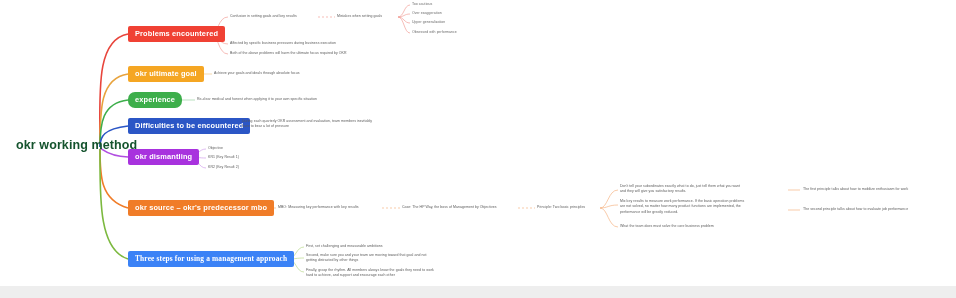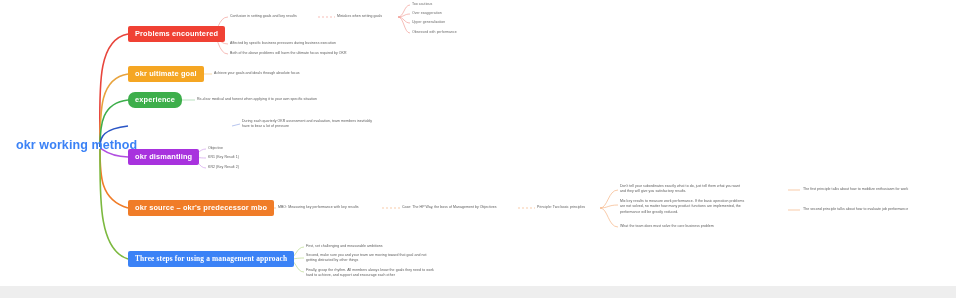--- a/index.html
+++ b/index.html
@@ -27,21 +27,21 @@
     width: 956px;
     height: 298px;
     pointer-events: none;
   }
   .root-label {
     position: absolute;
     left: 16px;
     top: 138px;
     font-size: 12.5px;
     font-weight: 700;
-    color: #3b82f6;
+    color: #14532d;
     letter-spacing: .1px;
     white-space: nowrap;
   }
   .node {
     position: absolute;
     color: #ffffff;
     font-size: 7.4px;
     font-weight: 700;
     letter-spacing: .15px;
     padding: 4px 7px;
@@ -141,20 +141,23 @@
   <div class="node" style="left:128px; top:66px; background:#F5A623;">
     <span>okr ultimate goal</span>
   </div>
   <div class="leaf" style="left:214px; top:71px; width:140px;">Achieve your goals and ideals through absolute focus</div>
 
   <div class="node" style="left:128px; top:92px; background:#3DAE4B;border-radius:7px;">
     <span>experience</span>
   </div>
   <div class="leaf" style="left:197px; top:97px; width:165px;">Re-clear medical and honest when applying it to your own specific situation</div>
 
+  <div class="node" style="left:128px; top:118px; background:#2B56C6;">
+    <span>Difficulties to be encountered</span>
+  </div>
   <div class="leaf" style="left:242px; top:119px; width:180px;">During each quarterly OKR assessment and evaluation, team members inevitably
 have to bear a lot of pressure</div>
 
   <div class="node" style="left:128px; top:149px; background:#A832DE;justify-content:flex-end;">
     <span>okr dismantling</span>
   </div>
   <div class="leaf" style="left:208px; top:146px;">Objective</div>
   <div class="leaf" style="left:208px; top:155px;">KR1 (Key Result 1)</div>
   <div class="leaf" style="left:208px; top:165px;">KR2 (Key Result 2)</div>
 

